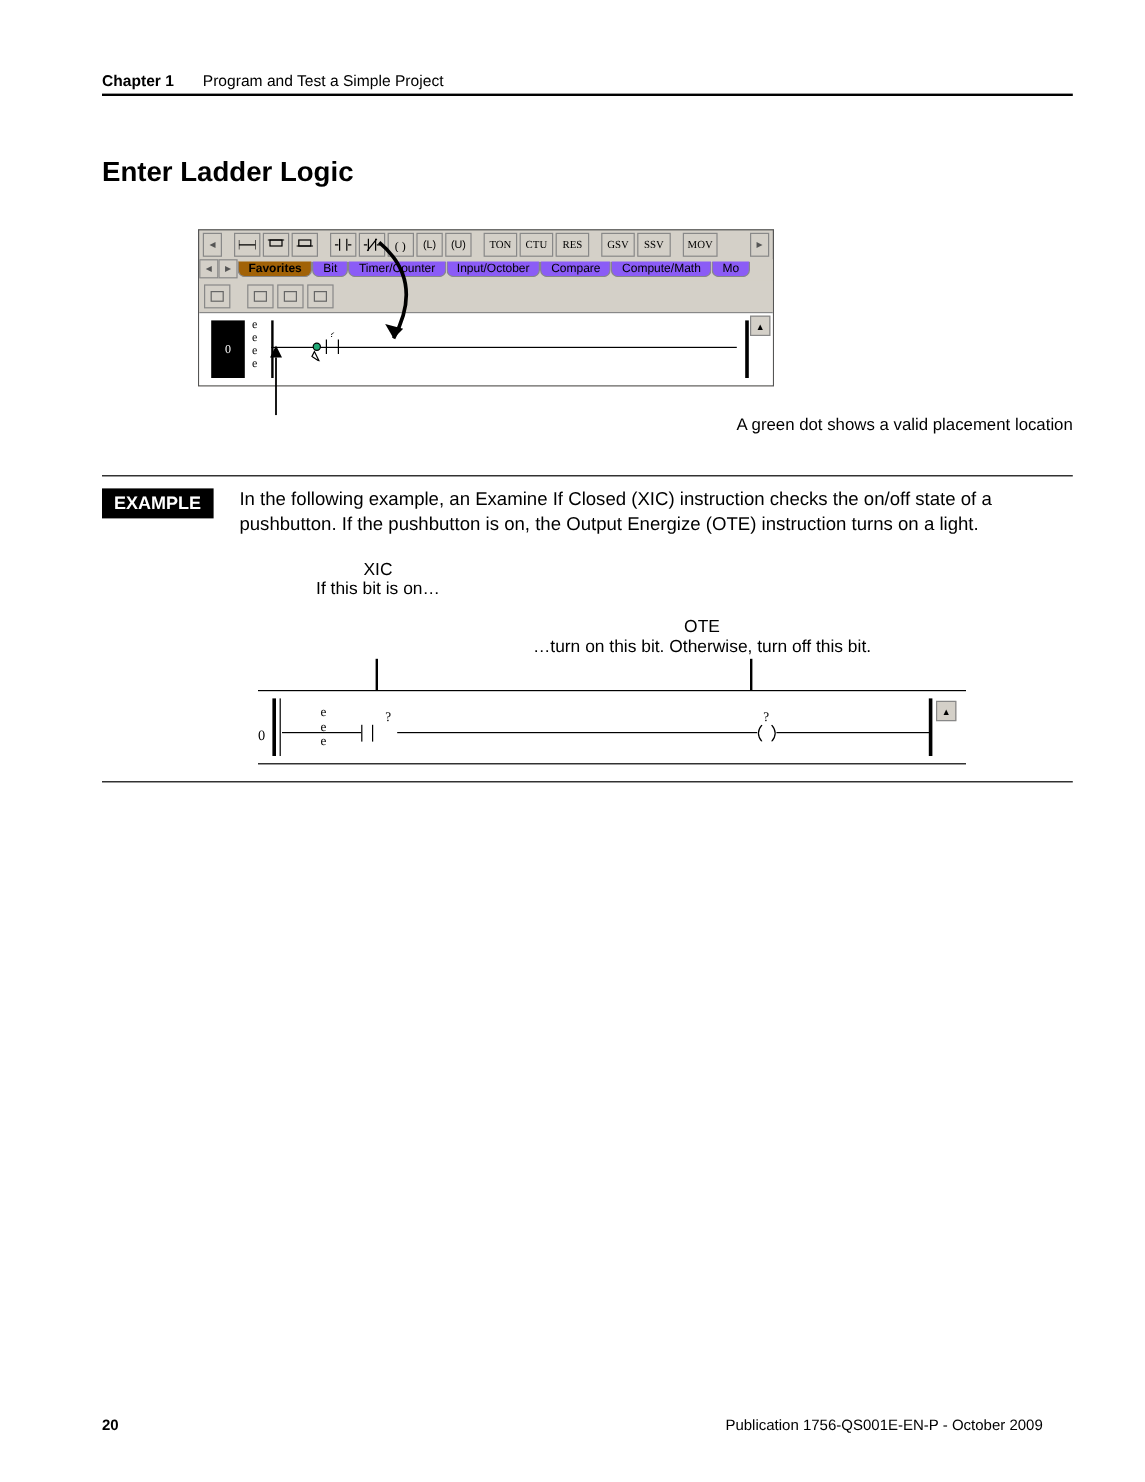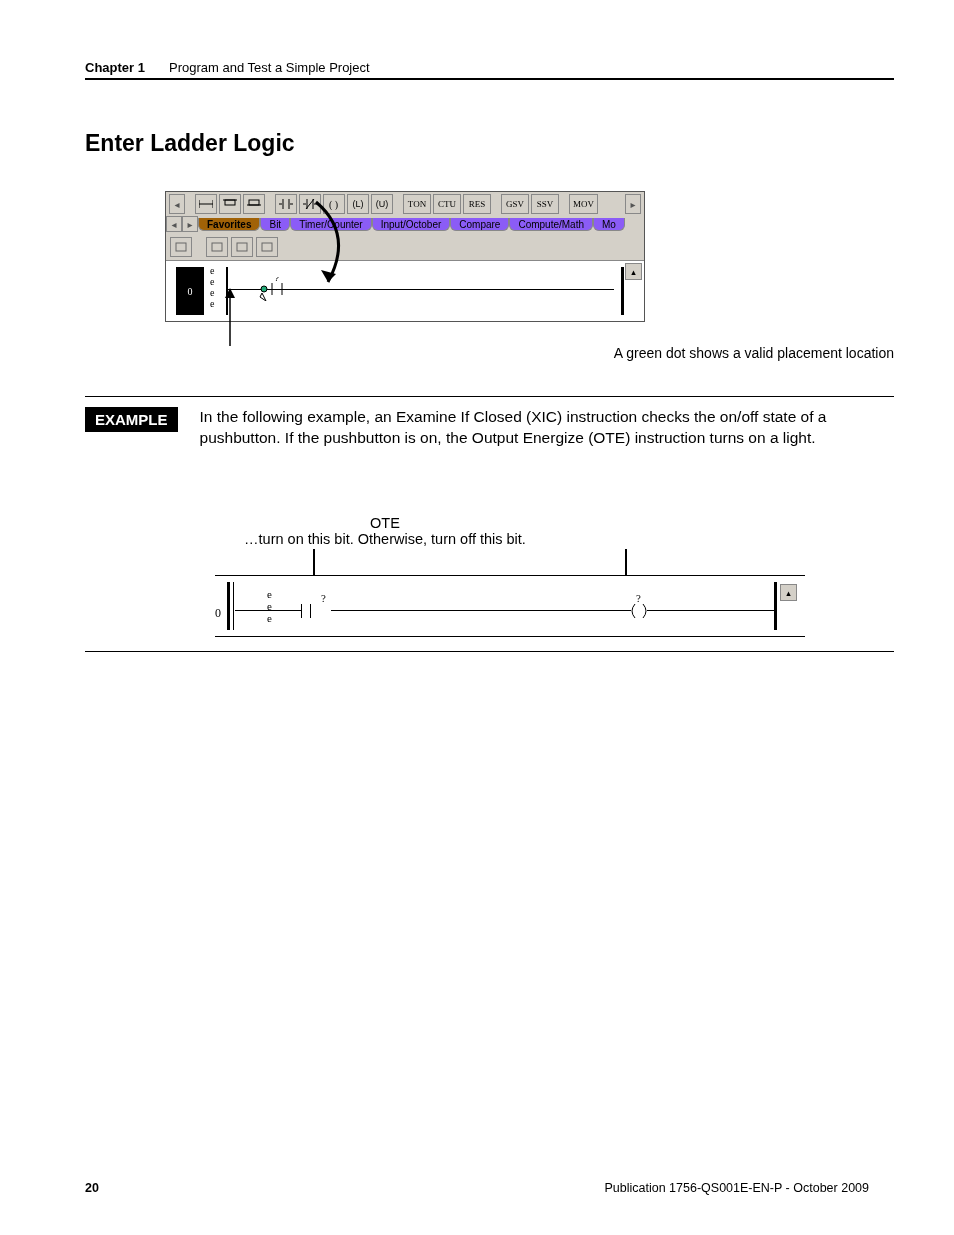--- a/index.html
+++ b/index.html
@@ -284,20 +284,24 @@
 
 
   <div class="example-block">
     <div class="example-row">
       <div class="example-label">EXAMPLE</div>
       <div class="example-text">In the following example, an Examine If Closed (XIC) instruction checks the on/off state of a pushbutton. If the pushbutton is on, the Output Energize (OTE) instruction turns on a light.</div>
     </div>
 
     <div class="ex-fig-wrap">
       <div class="ex-labels">
+        <div class="ex-col1">
+          <div>XIC</div>
+          <div class="ex-sub">If this bit is on…</div>
+        </div>
         <div class="ex-col2">
           <div>OTE</div>
           <div class="ex-sub">…turn on this bit. Otherwise, turn off this bit.</div>
         </div>
       </div>
       <div class="ex-arrows">
         <div class="ex-arrow-line" style="left:98px; top:0; height:26px;"></div>
         <div class="ex-arrow-line" style="left:410px; top:0; height:26px;"></div>
       </div>
 

